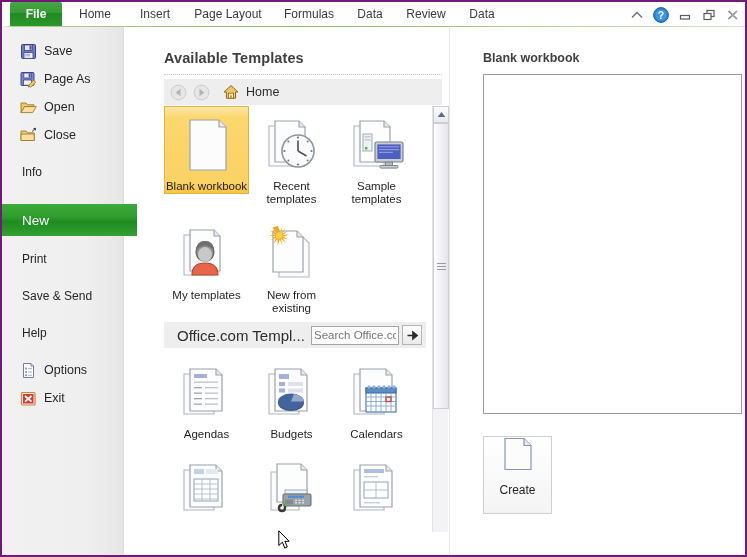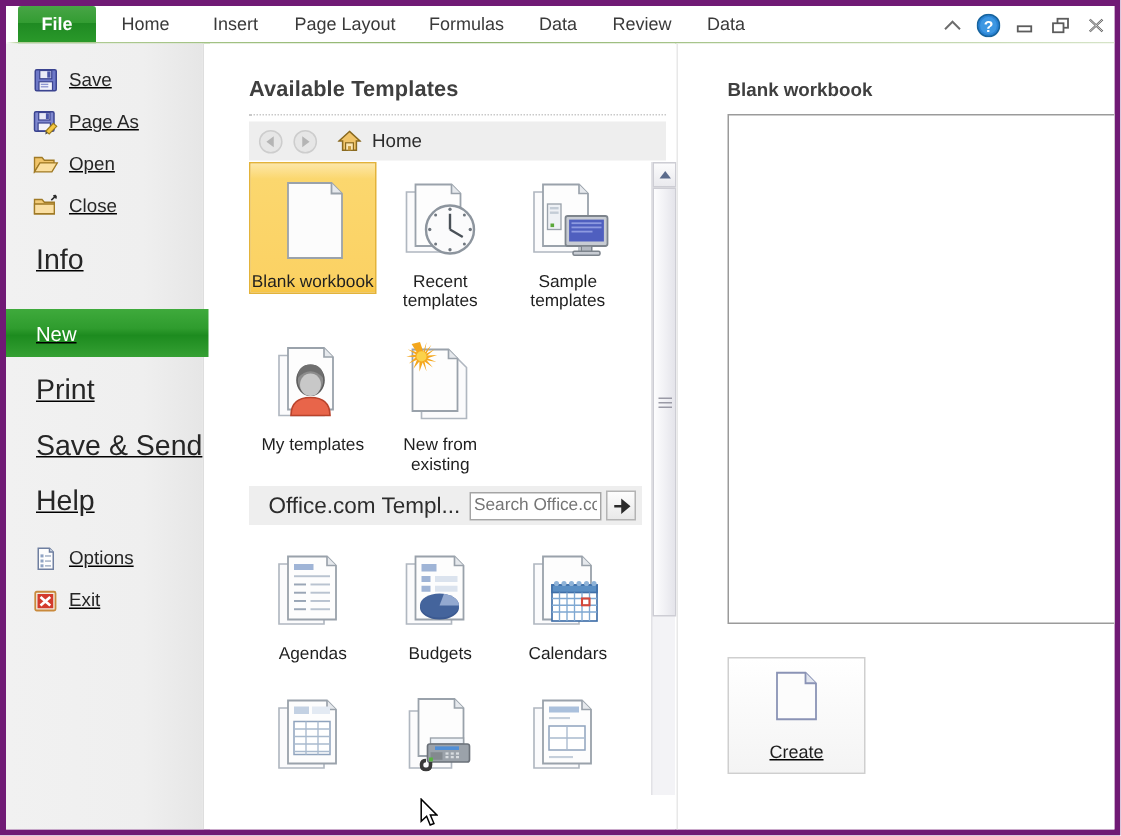--- a/index.html
+++ b/index.html
@@ -12,21 +12,21 @@
     height: 557px;
     overflow: hidden;
     font-family: "Liberation Sans", sans-serif;
     -webkit-font-smoothing: antialiased;
   }
   #app {
     position: relative;
     width: 747px;
     height: 557px;
     background: #ffffff;
-    border: 4px solid #701a75;
+    border: 2px solid #701a75;
     box-sizing: border-box;
     overflow: hidden;
     padding-left: 29px;
   }
 
   
   .tabstrip {
     position: absolute;
     left: 0; top: 0;
     width: 100%;
@@ -69,46 +69,45 @@
     display: flex;
     align-items: center;
     gap: 8px;
   }
   .wb { width: 16px; height: 16px; display: block; cursor: default; }
 
   
   .sidebar {
     position: absolute;
     left: 0; top: 25px;
-    width: 132px;
+    width: 122px;
     bottom: 0;
     background: linear-gradient(to right, #f1f1f1 0%, #efefef 70%, #e6e6e6 100%);
     border-right: 1px solid #dedede;
     box-sizing: border-box;
-    text-decoration: underline;
   }
   .side-item {
     position: relative;
     height: 28px;
     display: flex;
     align-items: center;
     padding-left: 18px;
     font-size: 12.5px;
     color: #262626;
     cursor: default;
     box-sizing: border-box;
   }
   .side-item .ico {
     width: 17px; height: 17px;
     margin-right: 7px;
     flex: 0 0 17px;
     display: block;
   }
   .side-item.noico { padding-left: 20px; }
-  .side-item.big { font-size: 19px; }
+  .side-item.big { font-size: 12px; }
   .side-gap { height: 9px; }
   .side-item.active {
     background: linear-gradient(to bottom, #3faa3c 0%, #2f9c2e 40%, #1d8b1f 55%, #35a033 100%);
     color: #ffffff;
     height: 32px;
     width: 135px;
     font-size: 13.5px;
   }
   .side-item.active .notch {
     position: absolute;
@@ -304,30 +303,29 @@
     left: 33px; top: 47px;
     width: 259px;
     height: 340px;
     background: #ffffff;
     border: 1px solid #9b9b9b;
     box-sizing: border-box;
   }
   .create-btn {
     position: absolute;
     left: 481px; top: 434px;
-    width: 92px; height: 78px;
+    width: 69px; height: 78px;
     background: linear-gradient(to bottom, #ffffff, #f4f4f4);
     border: 1px solid #cfcfcf;
     box-sizing: border-box;
     display: flex;
     flex-direction: column;
     align-items: center;
-    justify-content: center;
+    justify-content: flex-start;
     cursor: default;
-    text-decoration: underline;
   }
   .create-label {
     margin-top: 8px;
     font-size: 12px;
     color: #1f1f1f;
   }
 
   
   .cursor {
     position: absolute;

